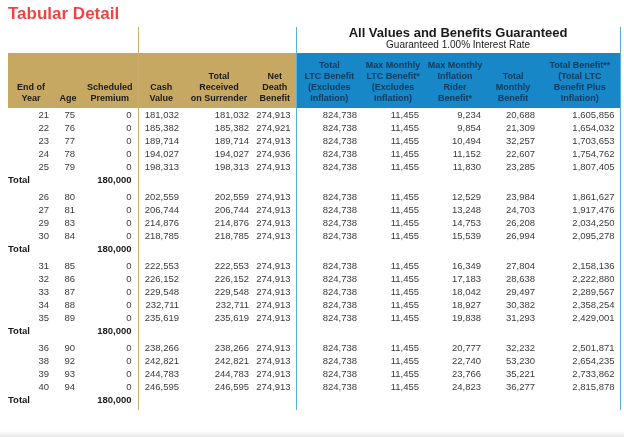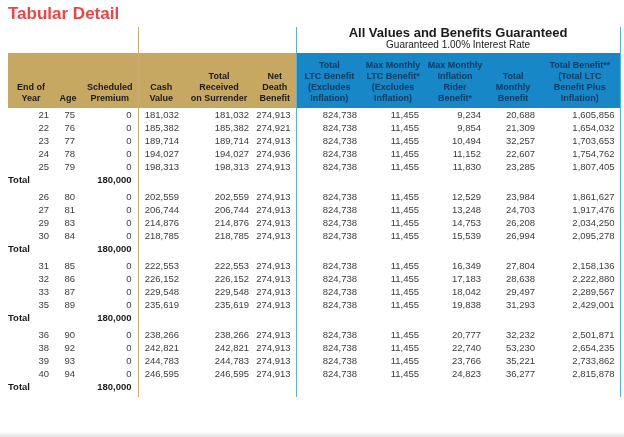--- a/index.html
+++ b/index.html
@@ -309,20 +309,33 @@
         <td class="c3">229,548</td>
         <td class="c4">229,548</td>
         <td class="c5 sep-blue">274,913</td>
         <td class="c6">824,738</td>
         <td class="c7">11,455</td>
         <td class="c8">18,042</td>
         <td class="c9">29,497</td>
         <td class="c10 sep-blue">2,289,567</td>
       </tr>
       <tr class="data-row">
+        <td class="c0">34</td>
+        <td class="c1">88</td>
+        <td class="c2 sep-tan">0</td>
+        <td class="c3">232,711</td>
+        <td class="c4">232,711</td>
+        <td class="c5 sep-blue">274,913</td>
+        <td class="c6">824,738</td>
+        <td class="c7">11,455</td>
+        <td class="c8">18,927</td>
+        <td class="c9">30,382</td>
+        <td class="c10 sep-blue">2,358,254</td>
+      </tr>
+      <tr class="data-row">
         <td class="c0">35</td>
         <td class="c1">89</td>
         <td class="c2 sep-tan">0</td>
         <td class="c3">235,619</td>
         <td class="c4">235,619</td>
         <td class="c5 sep-blue">274,913</td>
         <td class="c6">824,738</td>
         <td class="c7">11,455</td>
         <td class="c8">19,838</td>
         <td class="c9">31,293</td>

